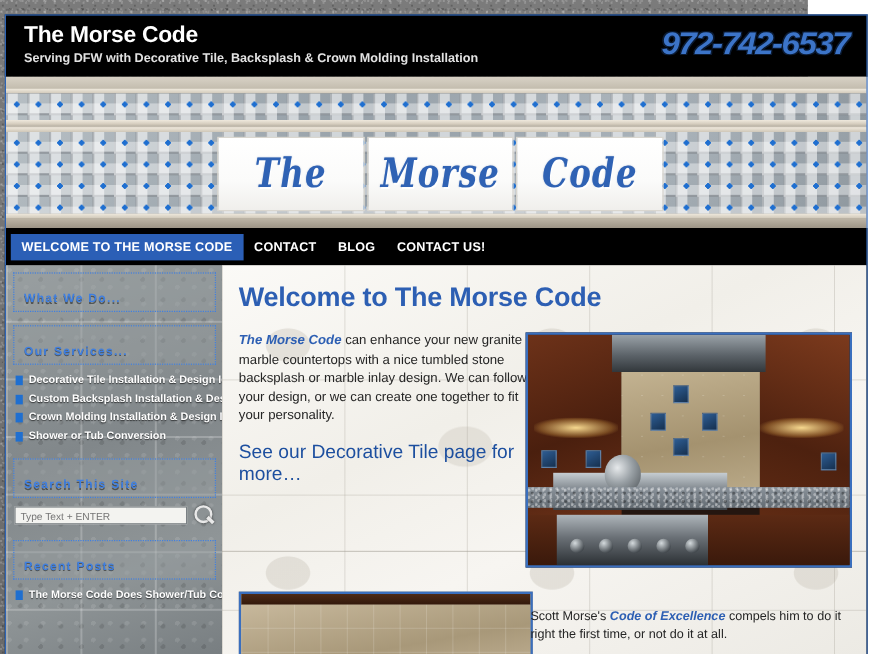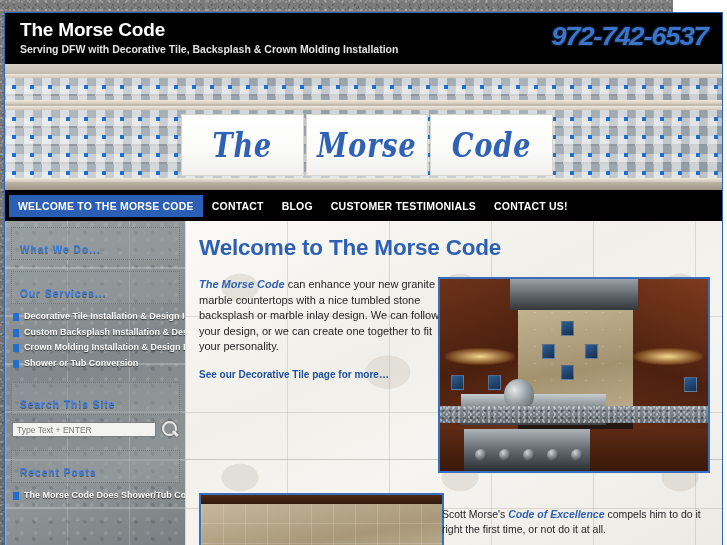--- a/index.html
+++ b/index.html
@@ -310,22 +310,22 @@
   }
   #intro-para .brand-em {
     color: #2d5fb3;
     font-weight: bold;
     font-style: italic;
   }
   #more-link {
     display: block;
     margin-top: 14px;
     color: #1d4f9f;
-    font-size: 10px;
-    font-weight: bold;
+    font-size: 16px;
+    font-weight: normal;
     text-decoration: none;
     cursor: pointer;
   }
 
   
   #kitchen-photo {
     position: absolute;
     right: 12px; top: 56px;
     width: 272px; height: 196px;
     border: 2px solid #3a6fbe;
@@ -479,21 +479,20 @@
       <div class="logo-tile">
         <span>Code</span>
       </div>
     </div>
   </div>
 
   <div id="navbar">
     <div class="nav-item active">WELCOME TO THE MORSE CODE</div>
     <div class="nav-item">CONTACT</div>
     <div class="nav-item">BLOG</div>
-    <div class="nav-item">CUSTOMER TESTIMONIALS</div>
     <div class="nav-item">CONTACT US!</div>
   </div>
 
   <div id="body-wrap">
 
     <div id="sidebar">
 
       <div class="widget">
         <div class="widget-head">
           <h3>What We Do...</h3>

